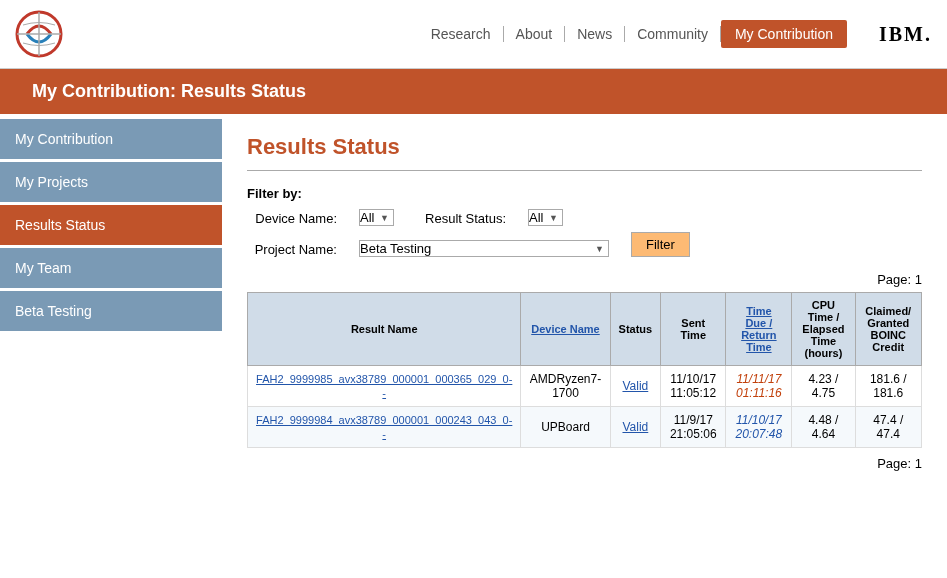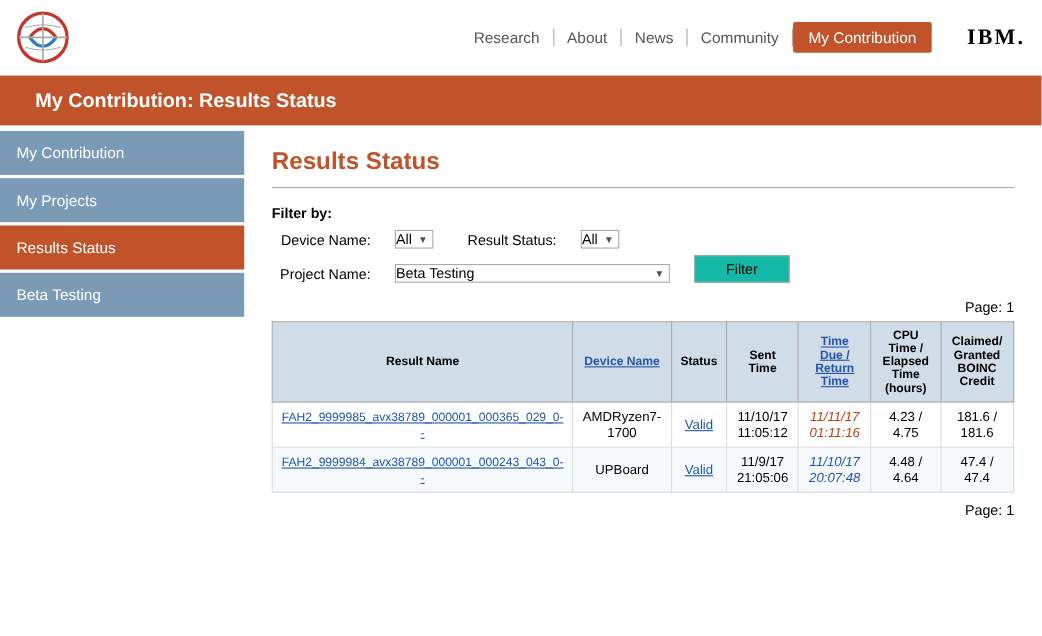--- a/index.html
+++ b/index.html
@@ -36,21 +36,21 @@
     .divider { border: none; border-top: 1px solid #aaa; margin-bottom: 15px; }
 
     
     .filter-section { margin-bottom: 15px; }
     .filter-label { font-weight: bold; margin-bottom: 8px; font-size: 13px; }
     .filter-row { display: flex; align-items: flex-end; gap: 22px; margin-bottom: 6px; }
     .filter-row label { font-weight: normal; font-size: 13px; min-width: 90px; text-align: right; }
     .select-wrapper { position: relative; display: inline-block; }
     .select-wrapper::after { content: "▼"; font-size: 9px; position: absolute; right: 5px; top: 50%; transform: translateY(-50%); pointer-events: none; color: #555; }
     .select-wrapper select { padding-right: 18px; appearance: none; -webkit-appearance: none; border: 1px solid #aaa; font-size: 13px; background: #fff; }
-    .filter-btn { background: #14b8a6; border: 1px solid #aaa; padding: 4px 28px; font-size: 13px; cursor: pointer; }
+    .filter-btn { background: #fdba74; border: 1px solid #aaa; padding: 4px 14px; font-size: 13px; cursor: pointer; }
     .project-select { min-width: 250px; }
 
     
     .page-indicator { text-align: right; font-size: 13px; margin-bottom: 5px; }
 
     
     .results-table { width: 100%; border-collapse: collapse; font-size: 12px; }
     .results-table thead tr { background: #d0dce8; }
     .results-table th { padding: 6px 8px; border: 1px solid #aaa; font-weight: bold; text-align: center; font-size: 11px; }
     .results-table th a, .results-table th .link-header { color: #2255aa; text-decoration: underline; cursor: pointer; }
@@ -92,20 +92,21 @@
 <div class="page-title-bar">
   <span>My Contribution:  Results Status</span>
 </div>
 
 <div class="main">
 
   <div class="sidebar">
     <div class="sidebar-item">My Contribution</div>
     <div class="sidebar-item">My Projects</div>
     <div class="sidebar-item active">Results Status</div>
+    <div class="sidebar-item">My Team</div>
     <div class="sidebar-item">Beta Testing</div>
   </div>
 
   <div class="content">
     <div class="content-title">Results Status</div>
     <hr class="divider">
 
     <div class="filter-section">
       <div class="filter-label">Filter by:</div>
       <div class="filter-row">

